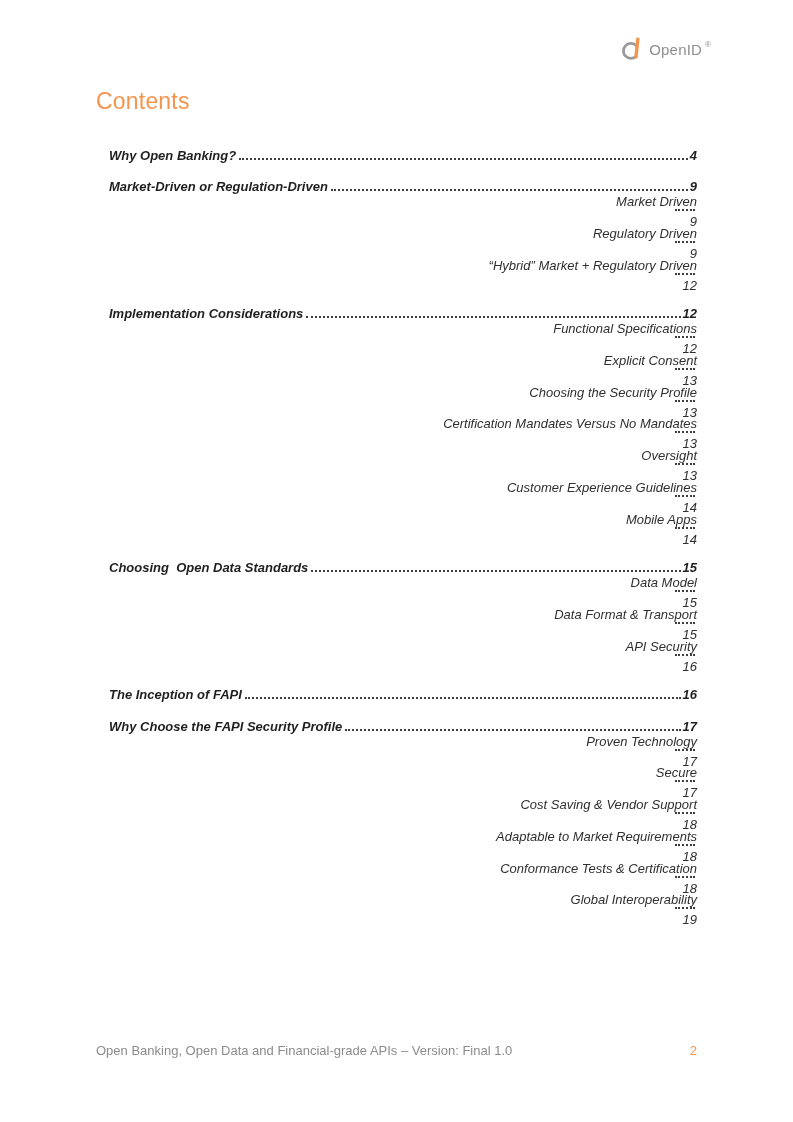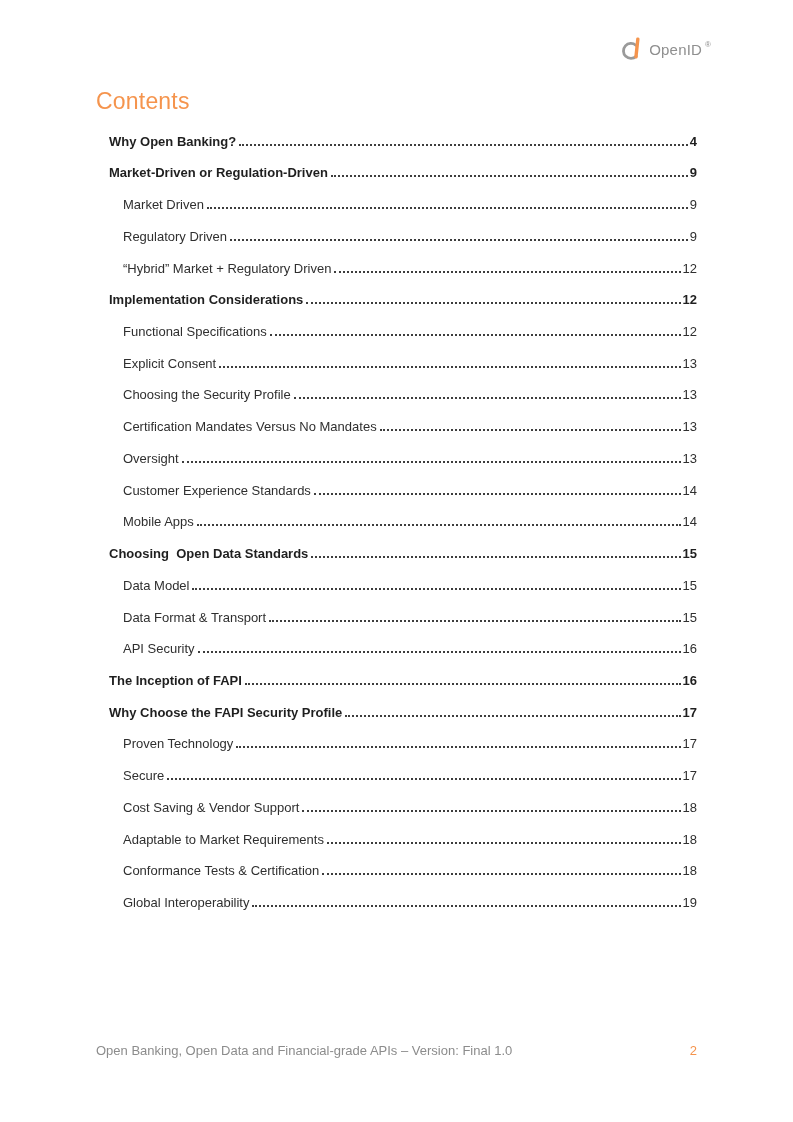--- a/index.html
+++ b/index.html
@@ -45,30 +45,31 @@
     margin: 0;
     font-size: 23px;
     font-weight: normal;
     color: var(--accent, #F5944D);
     letter-spacing: 0.2px;
   }
   
   .toc {
     position: absolute;
     left: 109px;
-    top: 117px;
+    top: 131px;
     width: 588px;
+    font-style: italic;
   }
   .toc-row {
     display: flex;
     align-items: flex-end;
     height: 31.73px;
     box-sizing: border-box;
   }
-  .toc-row.lvl2 { padding-left: 14px; }
+  .toc-row.lvl2 { padding-left: 14px; flex-direction: column; }
   .toc-label {
     font-size: 13px;
     line-height: 15px;
     color: #2f2f2f;
     white-space: pre;
     flex: 0 0 auto;
   }
   .toc-row.lvl1 .toc-label {
     font-weight: bold;
     color: #1f1f1f;
@@ -184,21 +185,21 @@
       <span class="toc-page">13</span>
     </div>
 
     <div class="toc-row lvl2">
       <span class="toc-label">Oversight</span>
       <span class="toc-leader"></span>
       <span class="toc-page">13</span>
     </div>
 
     <div class="toc-row lvl2">
-      <span class="toc-label">Customer Experience Standards</span>
+      <span class="toc-label">Customer Experience Guidelines</span>
       <span class="toc-leader"></span>
       <span class="toc-page">14</span>
     </div>
 
     <div class="toc-row lvl2">
       <span class="toc-label">Mobile Apps</span>
       <span class="toc-leader"></span>
       <span class="toc-page">14</span>
     </div>
 

